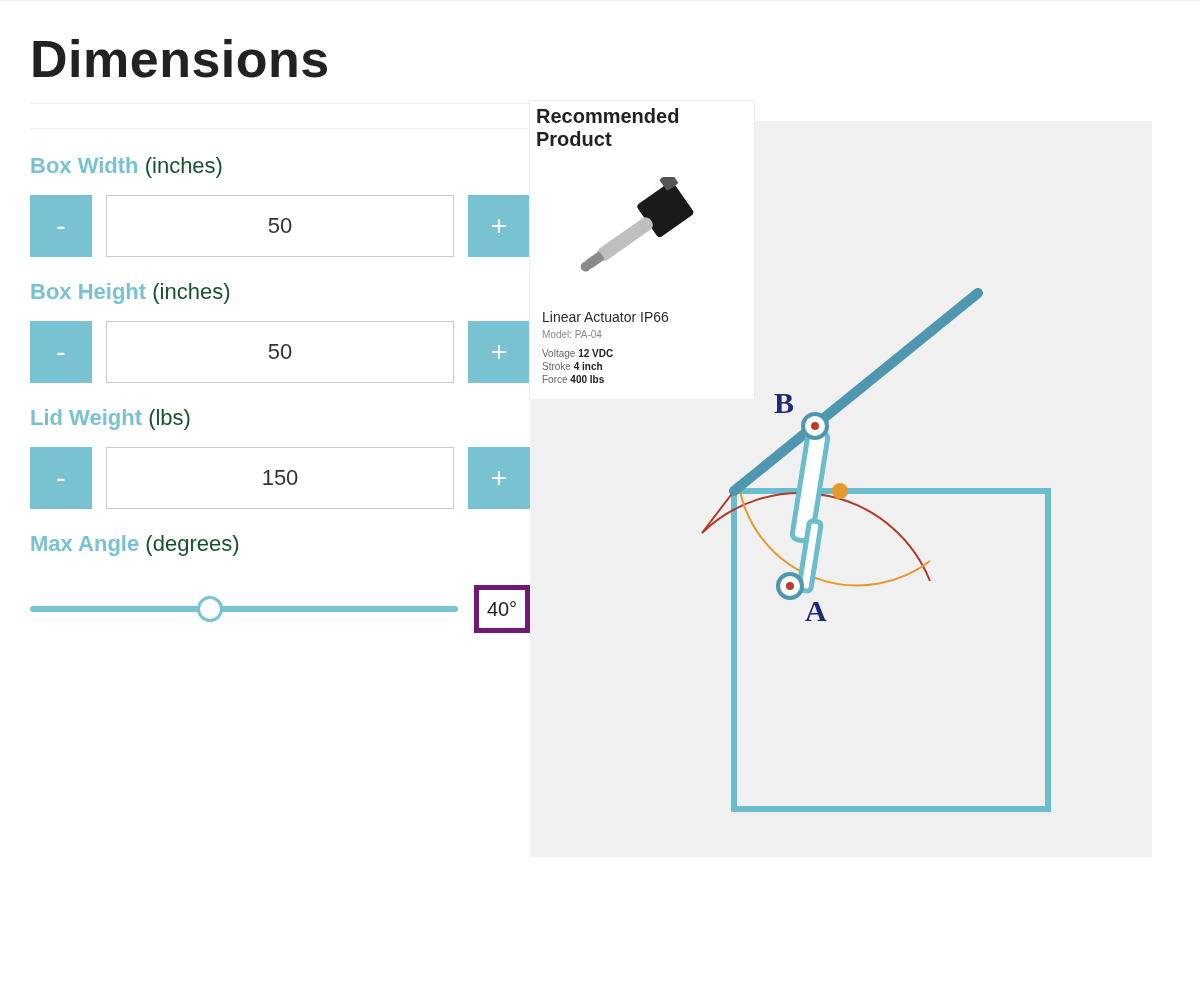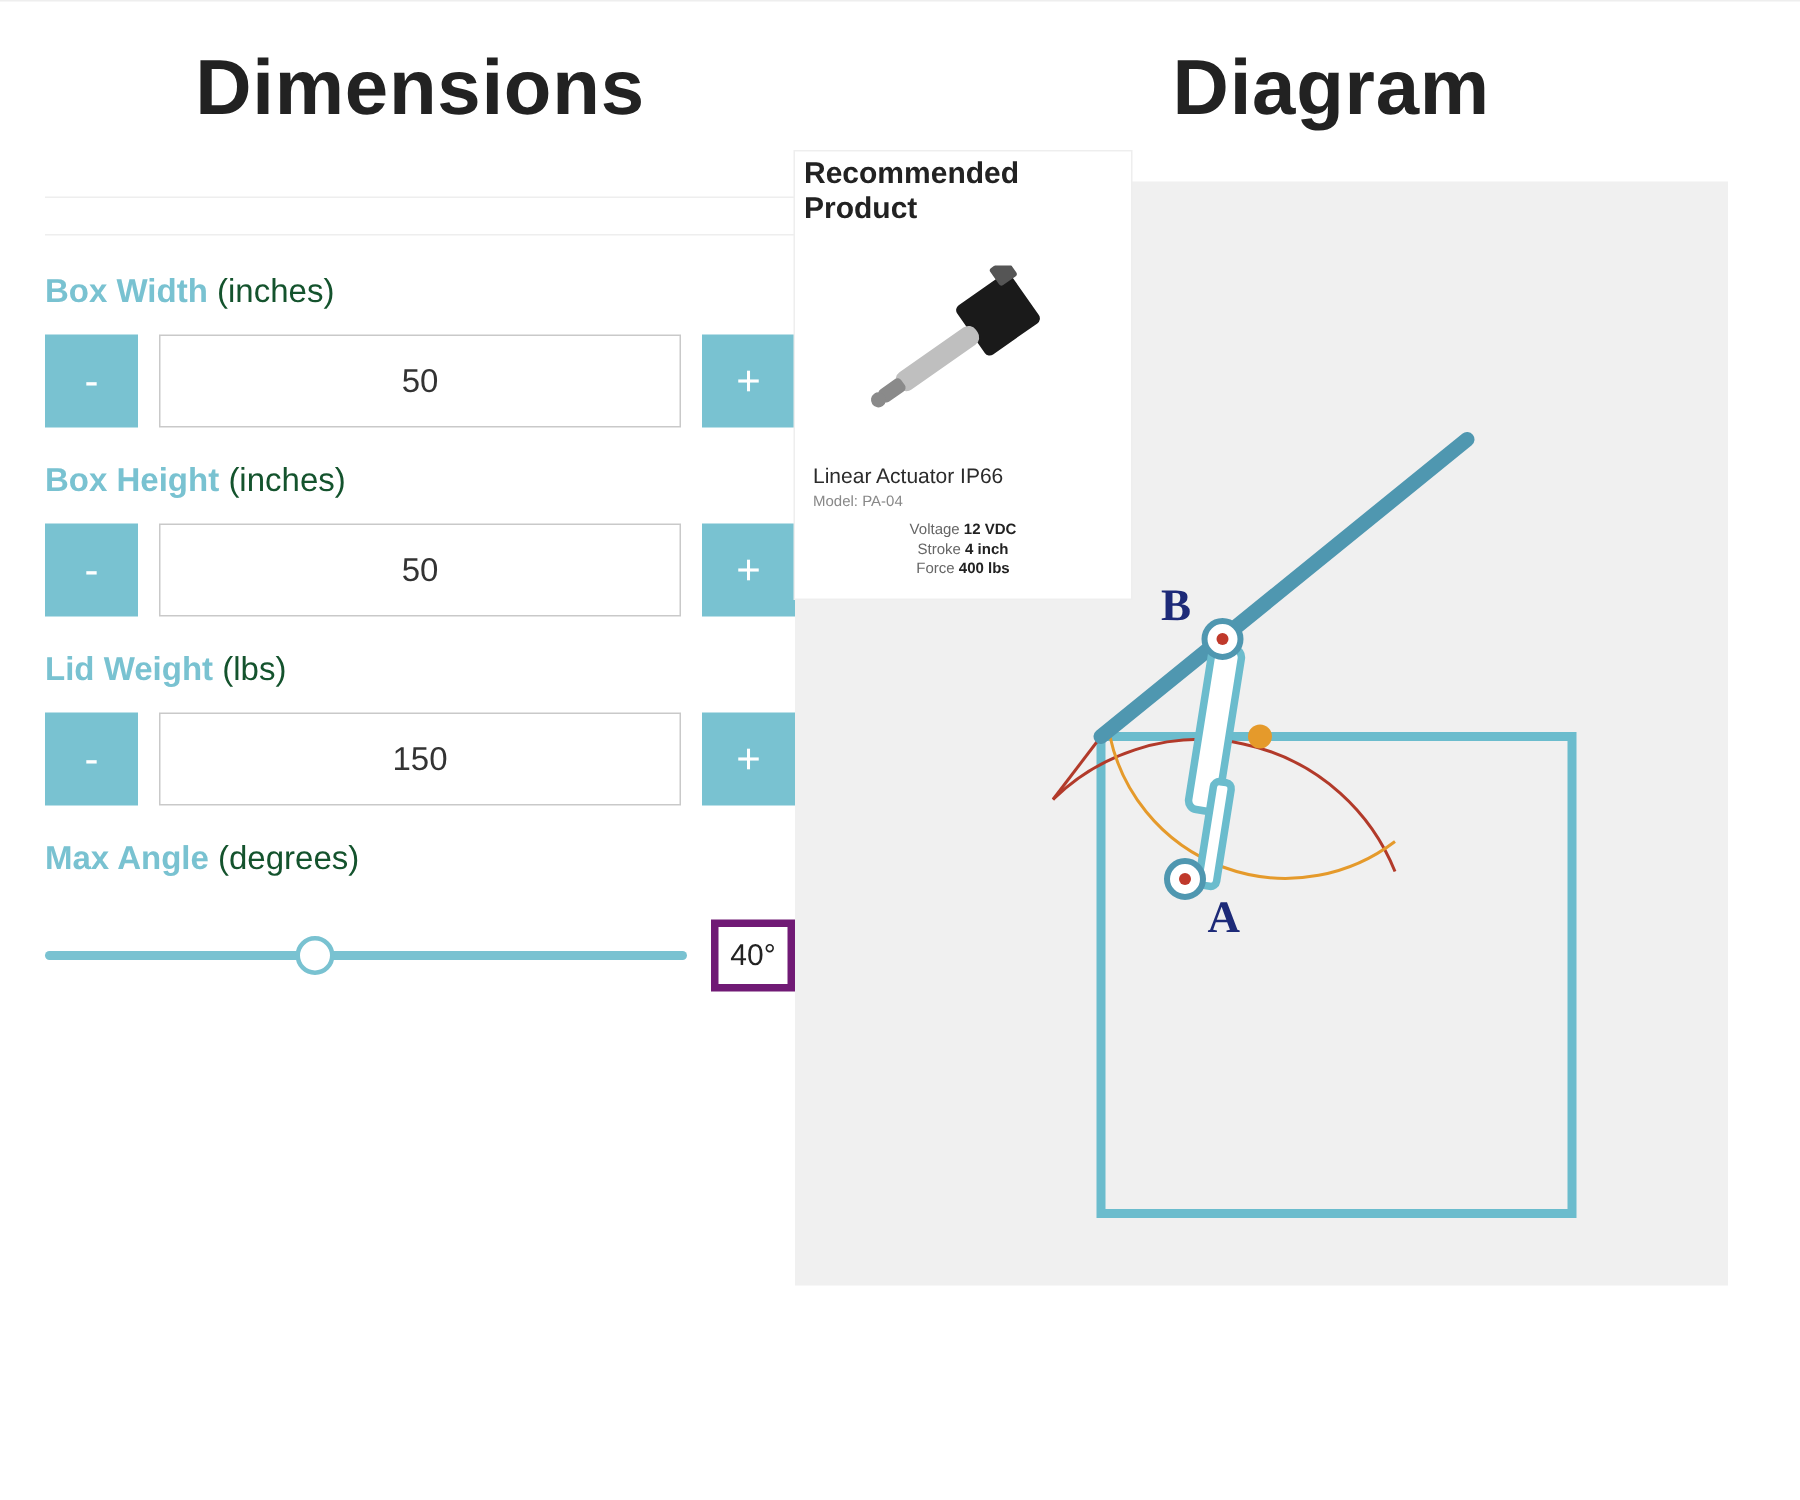--- a/index.html
+++ b/index.html
@@ -1,41 +1,41 @@
 <!DOCTYPE html>
 <html><head>
 <meta charset="utf-8">
 <style>
   * { box-sizing: border-box; margin: 0; padding: 0; }
   html, body { width: 1200px; height: 1000px; font-family: "Segoe UI", Arial, sans-serif; background: #fff; color: #222; }
   body { border-top: 1px solid #eee; }
   .wrap { display: flex; }
   .left { width: 530px; padding: 28px 0 0 30px; }
   .right { flex: 1; padding: 28px 0 0 45px; position: relative; }
-  h1 { font-size: 52px; font-weight: 700; letter-spacing: 0.5px; margin-bottom: 42px; text-align: center; }
+  h1 { font-size: 52px; font-weight: 700; letter-spacing: 0.5px; margin-bottom: 14px; }
   .left hr { border: none; border-top: 1px solid #eee; margin: 10px 0 24px 0; width: 500px; }
   .intro { font-size: 22px; line-height: 1.9; color: #444; letter-spacing: 0.3px; width: 470px; margin-bottom: 30px; }
   .field-label { font-size: 22px; font-weight: 700; color: #79c2d1; margin: 22px 0 16px 0; }
   .field-label .unit { color: #14532d; font-weight: 500; }
   .stepper { display: flex; gap: 14px; align-items: stretch; width: 500px; }
   .step-btn { width: 62px; height: 62px; background: #79c2d1; color: #fff; border: none; font-size: 28px; font-weight: 300; cursor: pointer; display: flex; align-items: center; justify-content: center; }
   .step-input { flex: 1; height: 62px; border: 1px solid #c9c9c9; text-align: center; font-size: 22px; color: #333; outline: none; }
   .slider-row { display: flex; align-items: center; gap: 16px; width: 500px; margin-top: 28px; }
   .slider { position: relative; flex: 1; height: 24px; }
   .track { position: absolute; top: 50%; left: 0; right: 0; height: 6px; background: #79c2d1; border-radius: 3px; transform: translateY(-50%); }
   .thumb { position: absolute; top: 50%; width: 26px; height: 26px; background: #fff; border: 3px solid #79c2d1; border-radius: 50%; transform: translate(-50%, -50%); cursor: pointer; }
   .slider-val { width: 56px; height: 48px; border: 5px solid #701a75; display: flex; align-items: center; justify-content: center; font-size: 20px; }
   
   .canvas { position: absolute; top: 120px; left: 0; width: 622px; height: 736px; background: #f0f0f0; }
   .product-card { position: absolute; top: 100px; left: 0; width: 224px; background: #fff; box-shadow: 0 0 0 1px #eee; z-index: 5; padding: 0 0 12px 0; }
   .product-card .rec { font-size: 20px; font-weight: 600; padding: 4px 6px 6px 6px; }
   .prod-img { width: 100%; height: 150px; display: flex; align-items: center; justify-content: center; }
   .prod-title { font-size: 14px; font-weight: 400; color: #2b2b2b; padding: 2px 12px; }
   .prod-model { font-size: 10px; color: #888; padding: 2px 12px 8px 12px; }
-  .prod-specs { font-size: 10px; color: #666; padding: 0 12px; text-align: center; }
+  .prod-specs { font-size: 10px; color: #666; padding: 0 12px; }
   .prod-specs div { margin-bottom: 2px; }
   .prod-specs b { color: #222; font-weight: 700; }
   
   .diagram-svg { position: absolute; top: 0; left: 0; width: 622px; height: 736px; }
   .box { fill: none; stroke: #6bbccd; stroke-width: 6; }
   .lid { stroke: #4f97b0; stroke-width: 10; stroke-linecap: round; }
   .arc-red { fill: none; stroke: #b23a2a; stroke-width: 2; }
   .arc-orange { fill: none; stroke: #e59a2b; stroke-width: 2; }
   .dot-orange { fill: #e59a2b; }
   .piston-out { fill: #fff; stroke: #6bbccd; stroke-width: 5; }
@@ -91,21 +91,20 @@
     <div class="slider-row">
       <div class="slider">
         <div class="track"></div>
         <div class="thumb" id="angle-thumb" style="left: 42%;"></div>
       </div>
       <div class="slider-val">40°</div>
     </div>
   </div>
 
   <div class="right">
-    <h1>Diagram</h1>
 
     <div class="canvas">
       <svg class="diagram-svg" viewBox="0 0 622 736">
 
         <rect class="box" x="204" y="370" width="314" height="318"></rect>
 
         <path class="arc-red" d="M 172 412 A 140 140 0 0 1 400 460"></path>
         <path class="arc-orange" d="M 210 370 A 120 120 0 0 0 400 440"></path>
         <line x1="172" y1="412" x2="204" y2="370" stroke="#b23a2a" stroke-width="2"></line>
 

